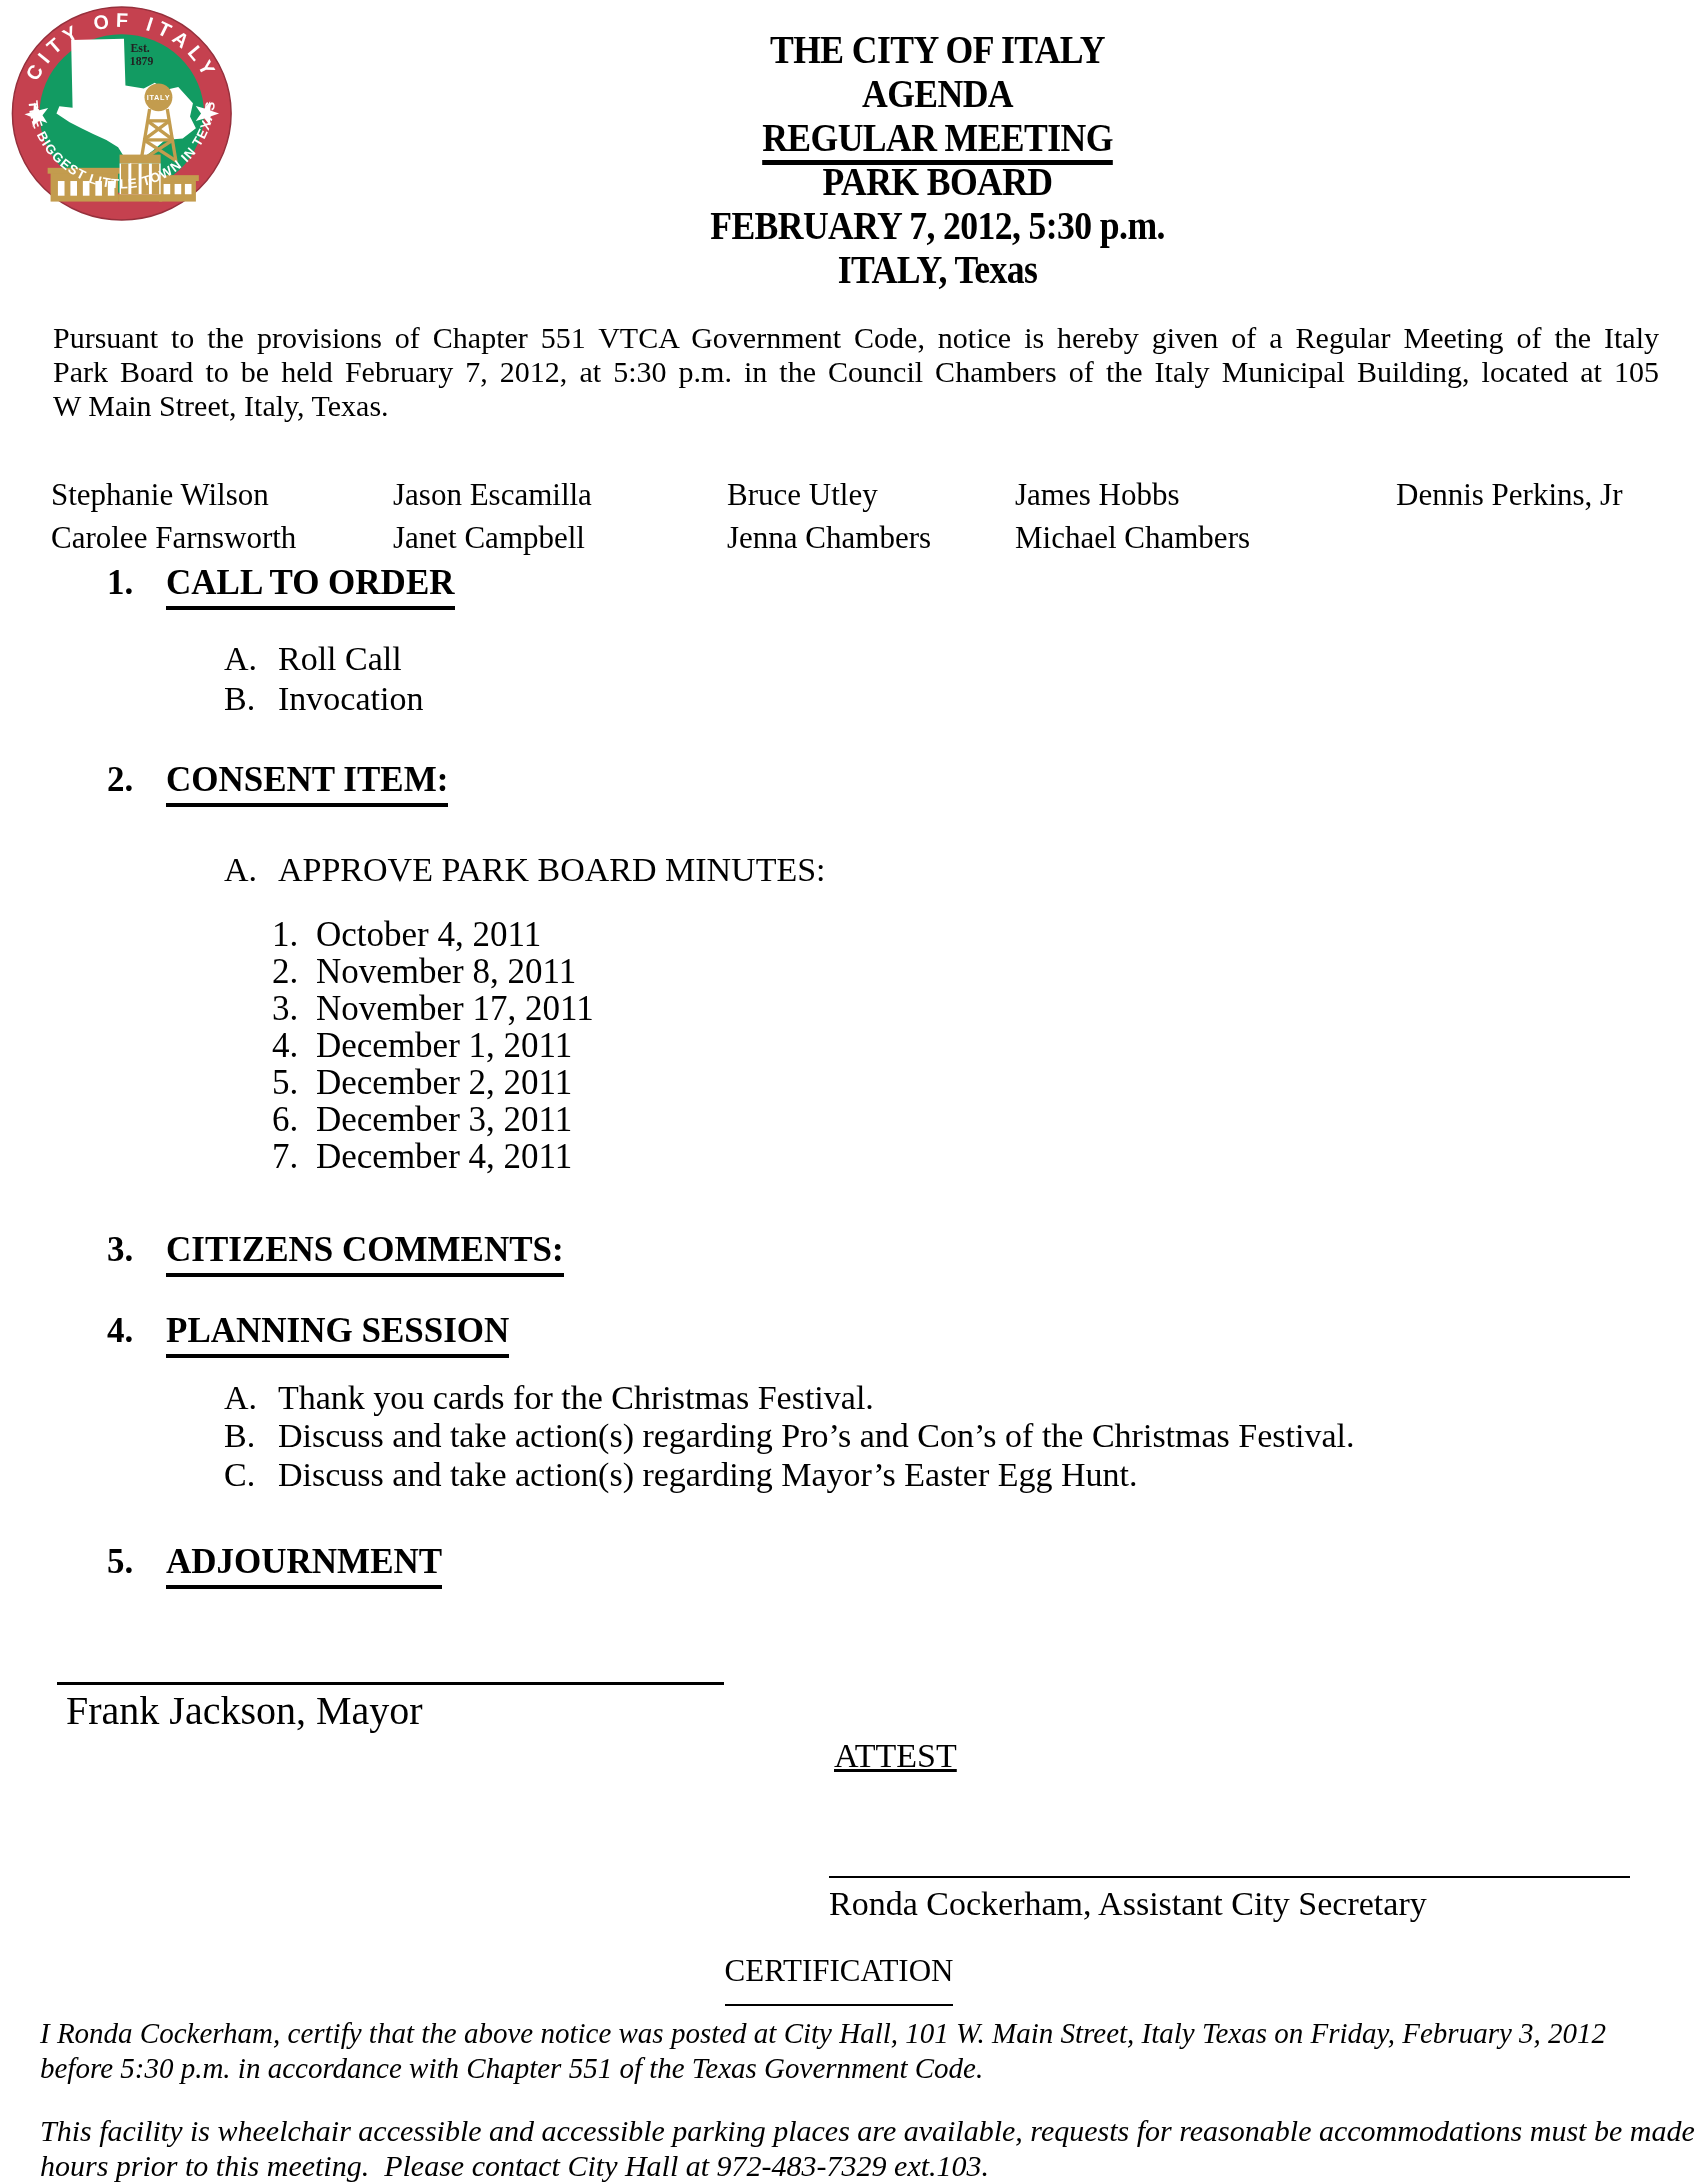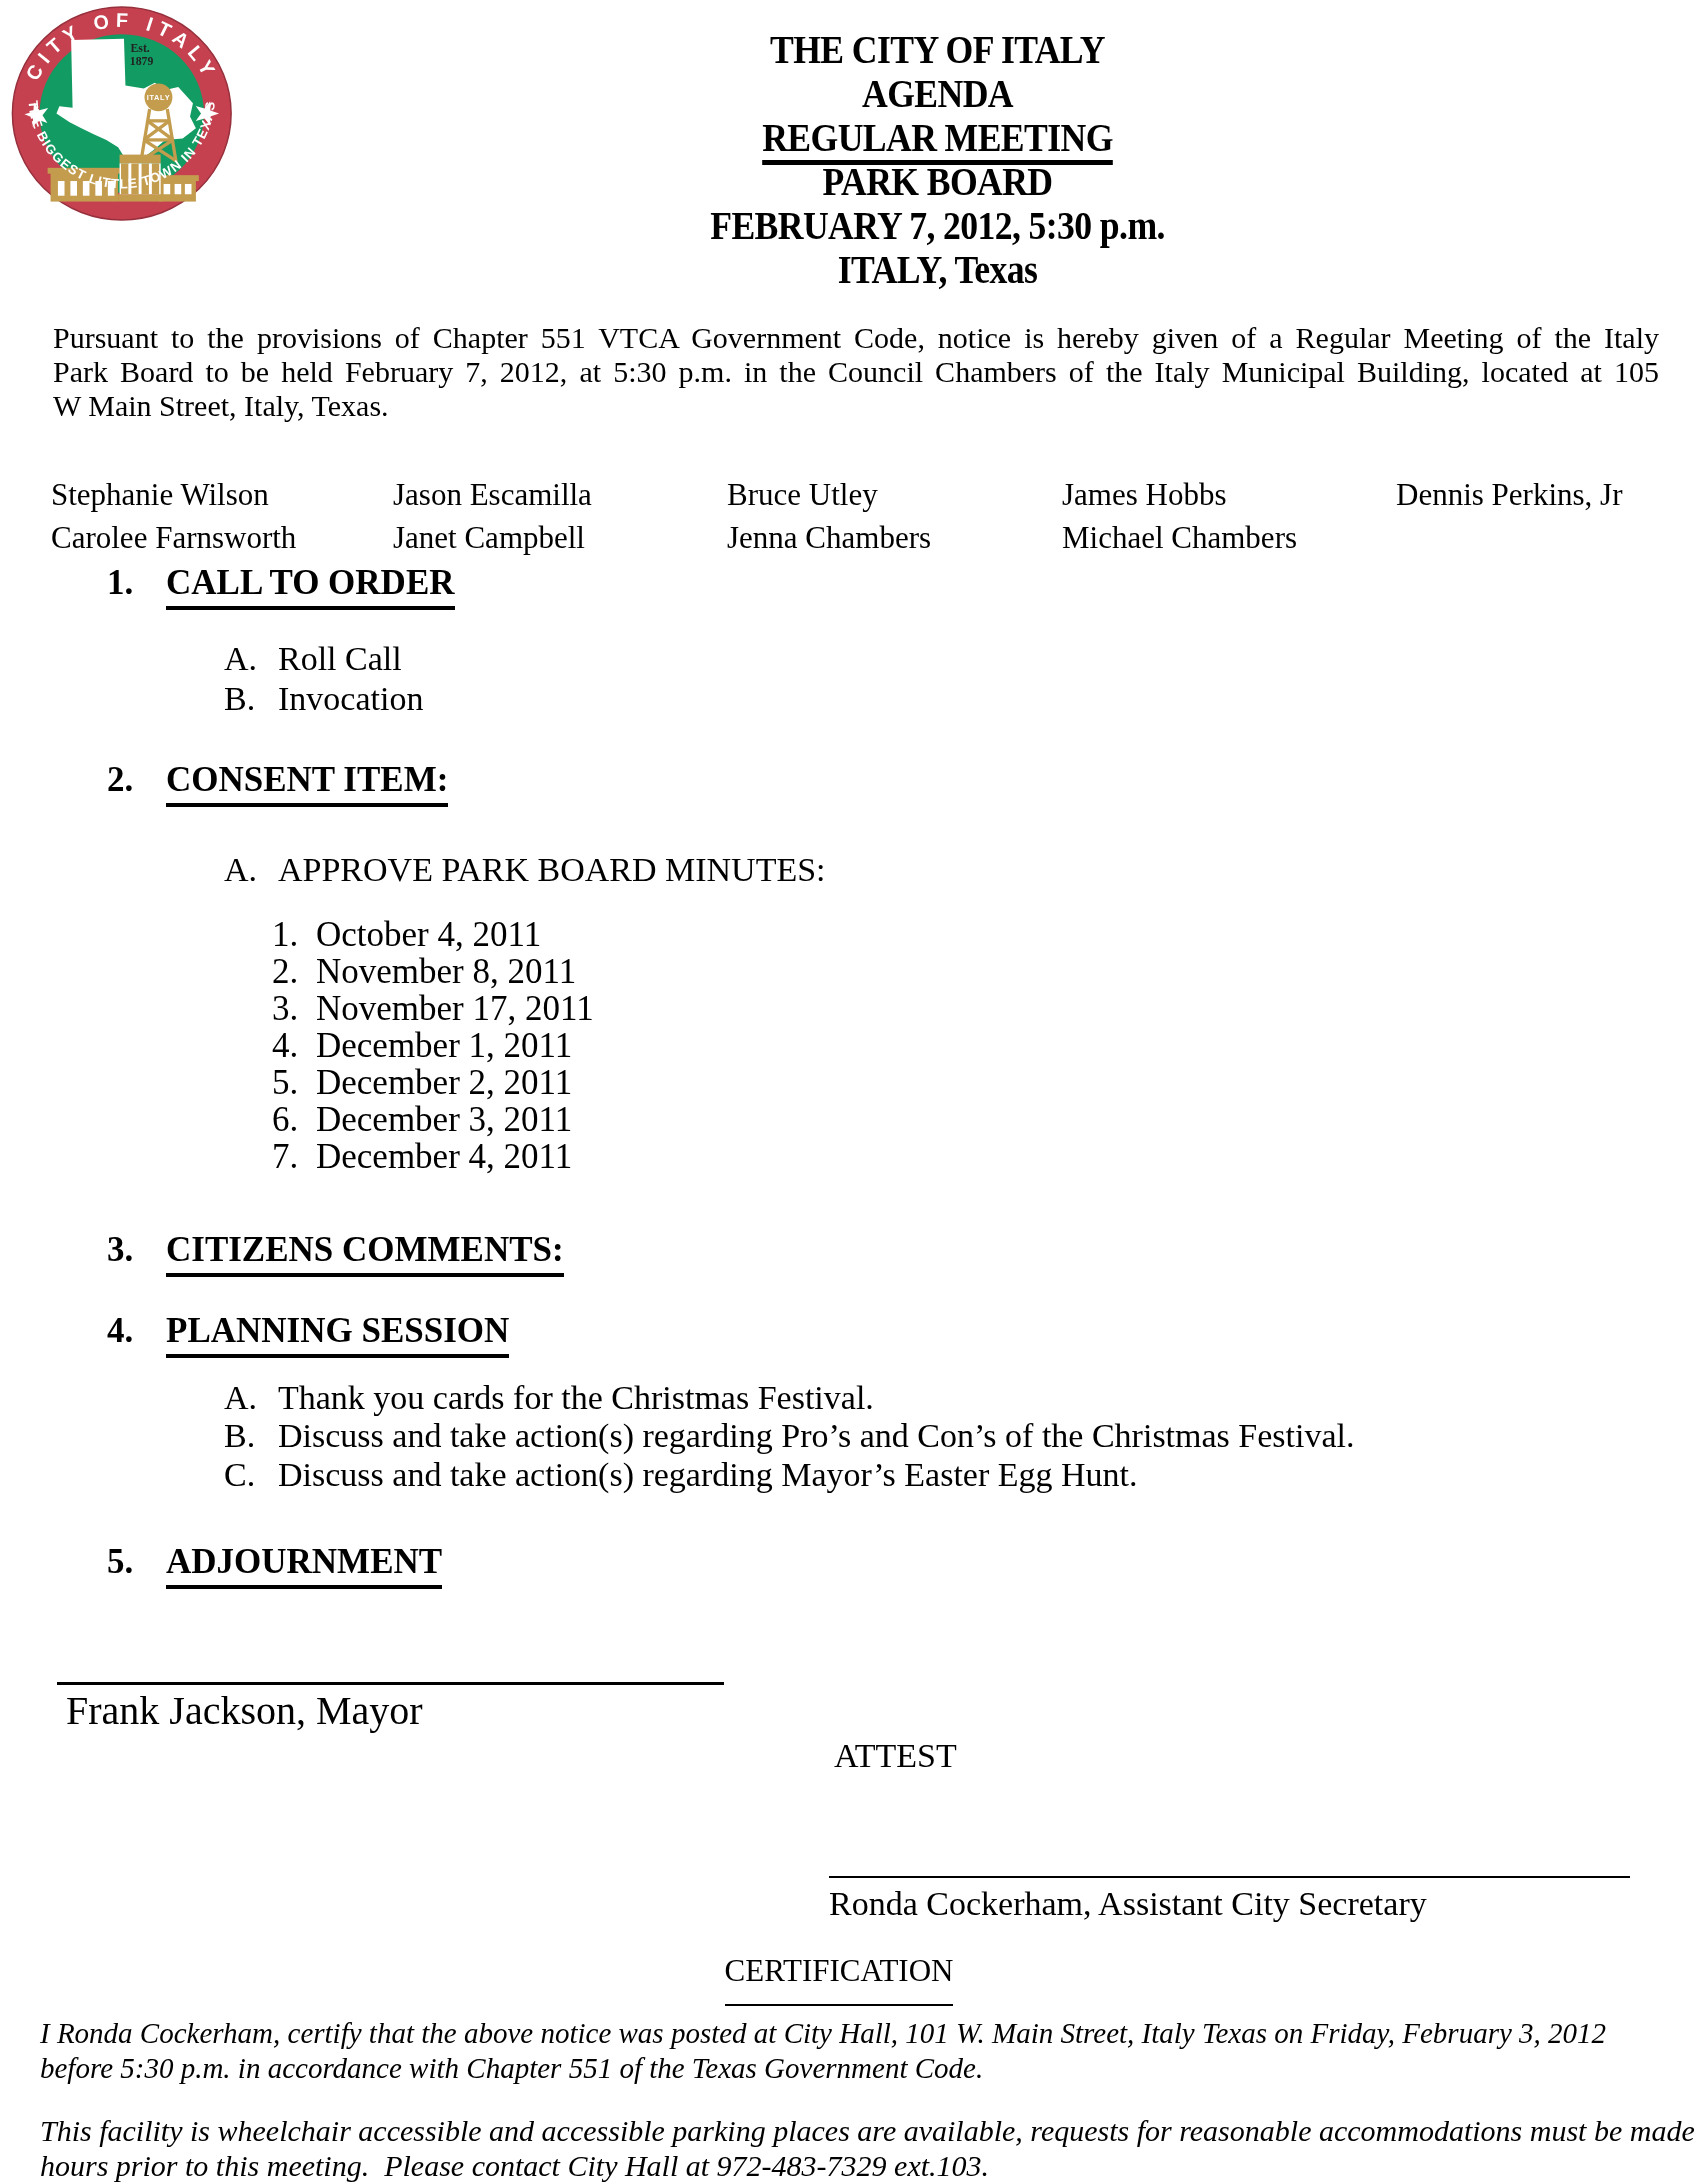--- a/index.html
+++ b/index.html
@@ -20,35 +20,35 @@
   }
   .title-underline { border-bottom:5.1px solid #000; padding-bottom:0.7px; }
 
   
   .notice { left:53px; width:1606px; top:321px; font-size:30px; line-height:34px; }
   .jline { text-align:justify; text-align-last:justify; }
 
   
   .mrow { left:51px; width:1648px; height:37px; font-size:31px; }
   .mrow span { position:absolute; top:0; white-space:nowrap; }
-  .mc0 { left:0; } .mc1 { left:342px; } .mc2 { left:676px; } .mc3 { left:1011px;font-family:Liberation Serif, serif; } .mc4 { left:1345px; }
+  .mc0 { left:0; } .mc1 { left:342px; } .mc2 { left:676px; } .mc3 { left:964px;font-family:Liberation Serif, serif; } .mc4 { left:1345px; }
 
   
   .sec { left:107px; font-size:35px; font-weight:bold; white-space:nowrap; line-height:1; }
   .sec .snum { display:inline-block; width:59px; }
   .sec .stitle { border-bottom:4.4px solid #000; padding-bottom:3.7px; }
   .sub { left:224px; font-size:34px; white-space:nowrap; line-height:1; }
   .sub .slet { display:inline-block; width:54px; }
   .minutes { left:272px; top:916px; font-size:35px; line-height:37px; white-space:nowrap; }
   .minutes .mnum { display:inline-block; width:44px; }
 
   
   .sig-line-mayor { left:57px; top:1682px; width:667px; height:0; border-top:3.7px solid #000; }
   .mayor-name { left:66px; top:1691px; font-size:40px; line-height:1; white-space:nowrap;text-align:right; }
-  .attest { left:834px; top:1739px; font-size:34px; line-height:1; white-space:nowrap; }
+  .attest { left:834px; top:1739px; font-size:34px; line-height:1; white-space:nowrap;text-decoration:underline; }
   .sig-line-sec { left:829px; top:1876px; width:801px; height:0; border-top:2.9px solid #000; }
   .sec-name { left:829px; top:1887px; font-size:34px; line-height:1; white-space:nowrap; }
 
   
   .cert-head { left:0; width:1678px; top:1955px; text-align:center; font-size:31px; line-height:1; }
   .cert-head span { border-bottom:2.9px solid #000; padding-bottom:16px; }
   .cert-para { left:40px; width:1610px; top:2016px; font-size:29px; line-height:35px; }
   .access-para { left:40px; width:1610px; top:2113px; font-size:30px; line-height:35px; }
 </style>
 </head>

